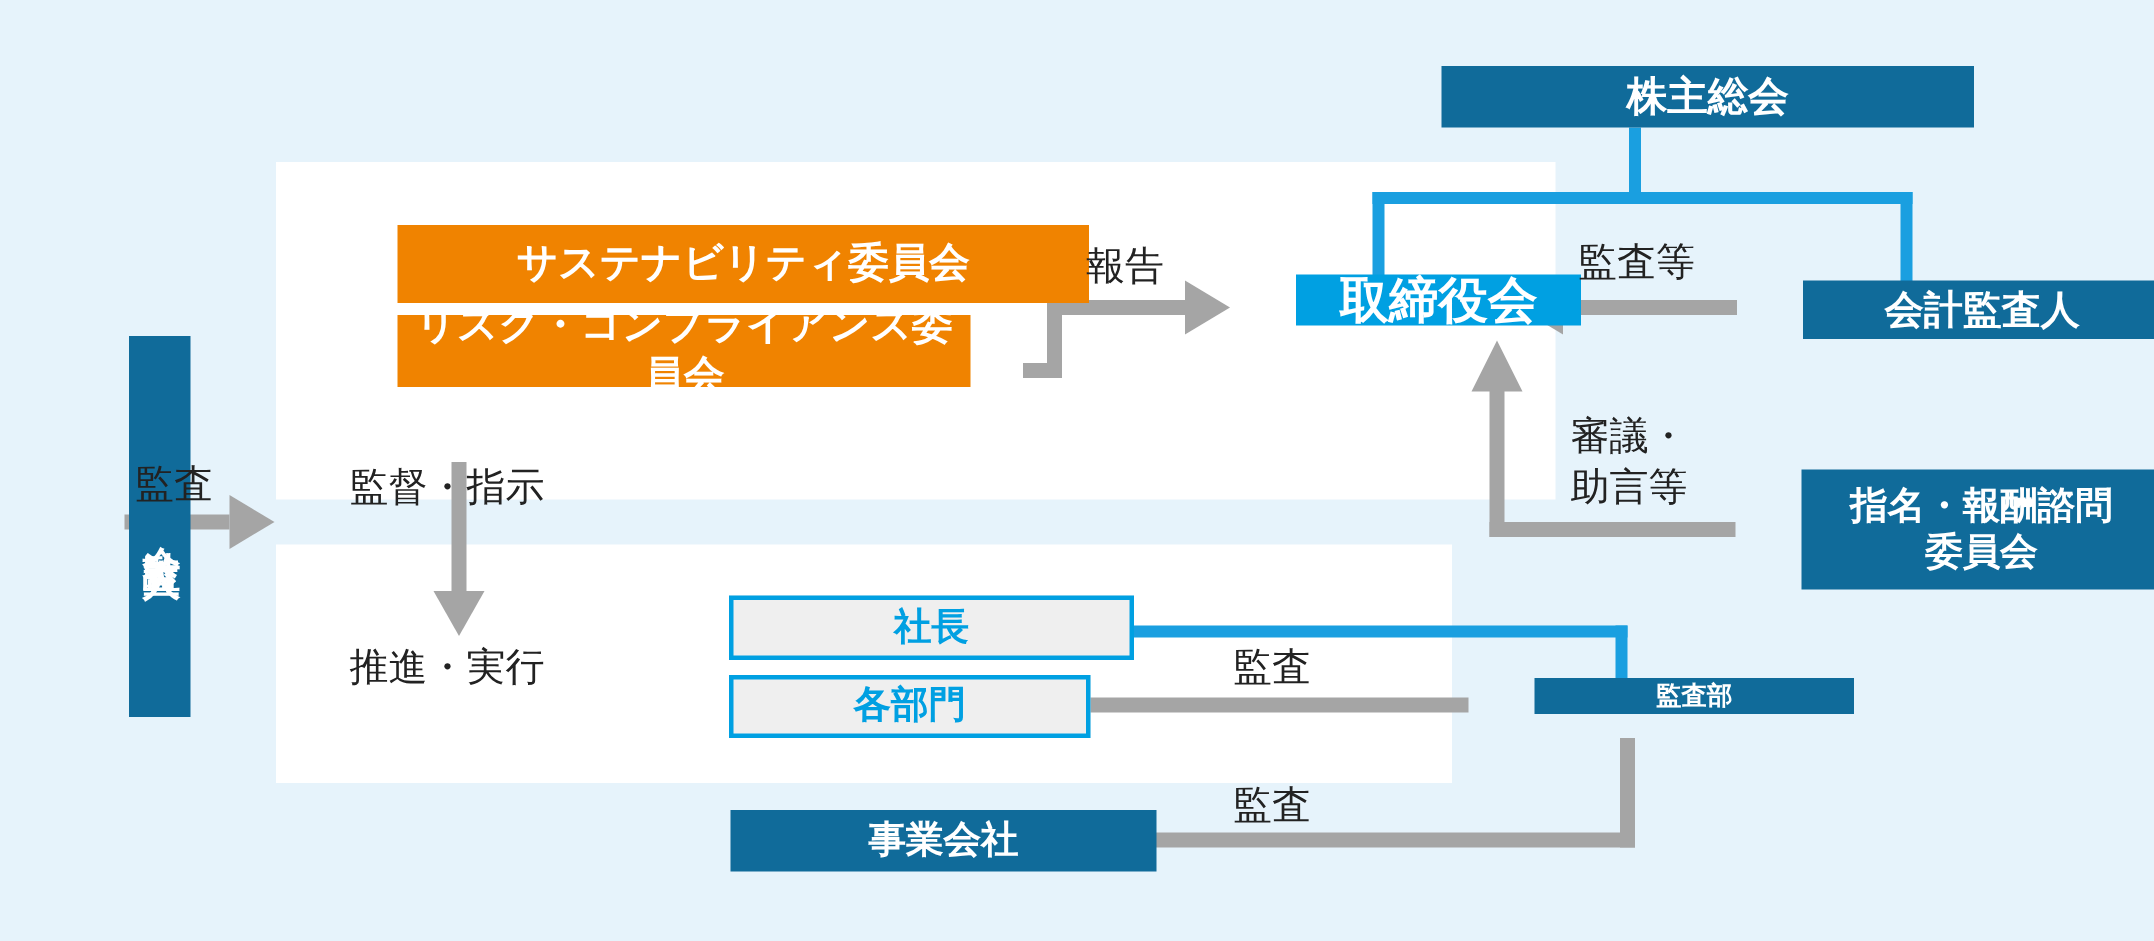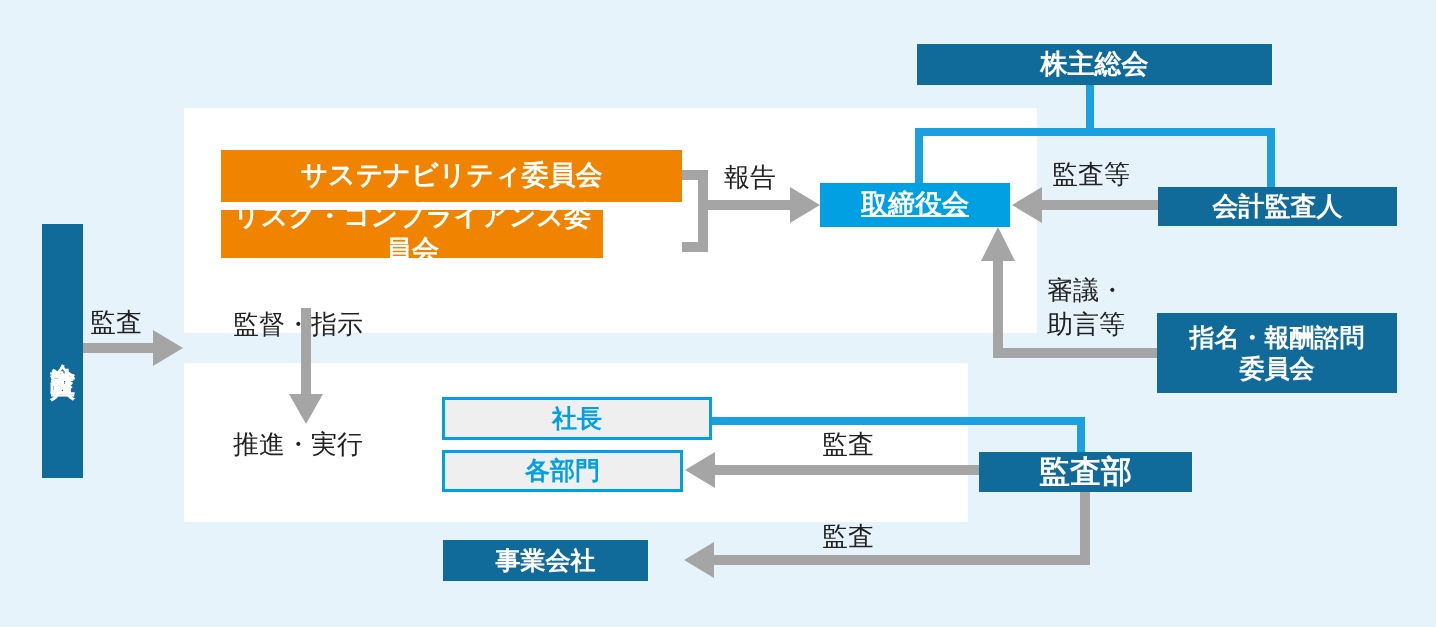--- a/index.html
+++ b/index.html
@@ -23,45 +23,45 @@
     width:1436px;height:627px;
     background:var(--background);
     overflow:hidden;
   }
   .panel{position:absolute;background:var(--panel);}
   .panel-upper{left:184px;top:108px;width:853px;height:225px;}
   .panel-lower{left:184px;top:363px;width:784px;height:159px;}
 
   .box{
     position:absolute;display:flex;align-items:center;justify-content:center;
-    text-align:center;font-weight:bold;color:#ffffff;line-height:1.25;
+    text-align:center;font-weight:bold;color:#ffffff;line-height:1.25;margin-left:44px;
   }
   .dark{background:var(--dark-blue);}
   .bright{background:var(--bright-blue);}
   .orange-box{background:var(--orange);}
   .outline{
     background:var(--light-box-fill);
     border:3px solid var(--bright-blue);
     color:var(--bright-blue);
   }
 
   .b-shareholders{left:917px;top:44px;width:355px;height:41px;font-size:27px;}
-  .b-board{left:820px;top:183px;width:190px;height:44px;font-size:27px;text-decoration:underline;}
+  .b-board{left:820px;top:183px;width:190px;height:34px;font-size:33px;}
   .b-auditcom{left:1158px;top:187px;width:239px;height:39px;font-size:26px;}
   .b-nomination{left:1157px;top:313px;width:240px;height:80px;font-size:25px;flex-direction:column;}
   .b-sustain{left:221px;top:150px;width:461px;height:52px;font-size:27px;}
   .b-risk{left:221px;top:210px;width:382px;height:48px;font-size:27px;}
   .b-auditor{
     left:42px;top:224px;width:41px;height:254px;font-size:25px;
     writing-mode:vertical-rl;text-orientation:upright;letter-spacing:3px;
   }
   .b-president{left:442px;top:397px;width:270px;height:43px;font-size:25px;}
   .b-departments{left:442px;top:450px;width:241px;height:42px;font-size:25px;}
-  .b-auditdept{left:979px;top:452px;width:213px;height:40px;font-size:31px;}
-  .b-bizco{left:443px;top:540px;width:205px;height:41px;font-size:25px;}
+  .b-auditdept{left:979px;top:452px;width:213px;height:24px;font-size:17px;}
+  .b-bizco{left:443px;top:540px;width:284px;height:41px;font-size:25px;}
 
   .bline{position:absolute;background:var(--line-blue);}
   .gline{position:absolute;background:var(--gray);}
   .ghead{position:absolute;width:0;height:0;}
   .ghead.right{border-top:18px solid transparent;border-bottom:18px solid transparent;border-left:30px solid var(--gray);}
   .ghead.left{border-top:18px solid transparent;border-bottom:18px solid transparent;border-right:30px solid var(--gray);}
   .ghead.up{border-left:17px solid transparent;border-right:17px solid transparent;border-bottom:34px solid var(--gray);}
   .ghead.down{border-left:17px solid transparent;border-right:17px solid transparent;border-top:30px solid var(--gray);}
 
   .lbl{

